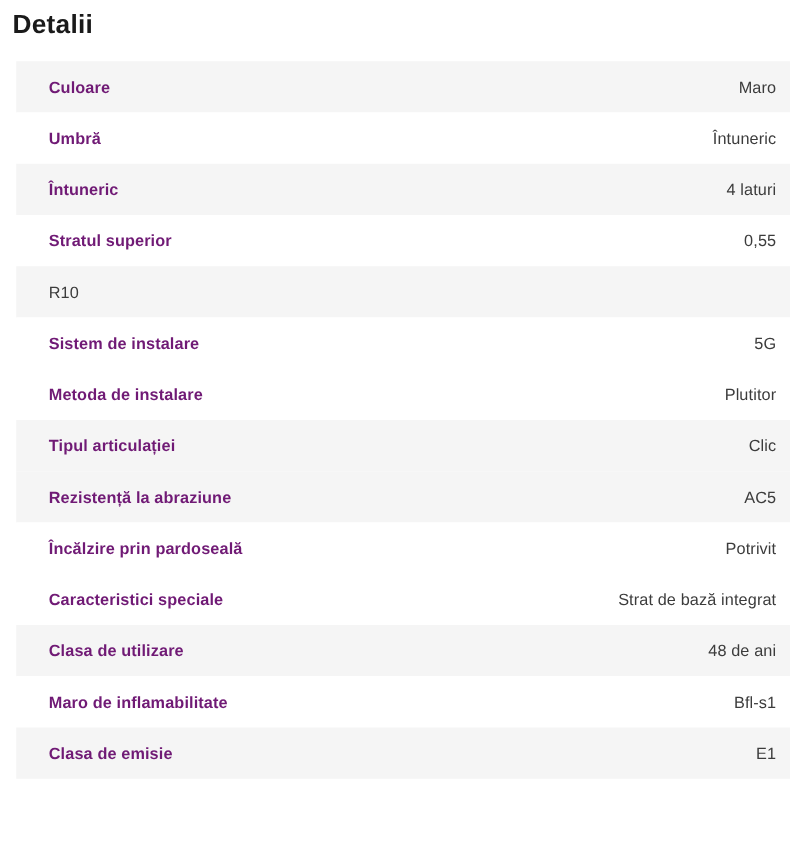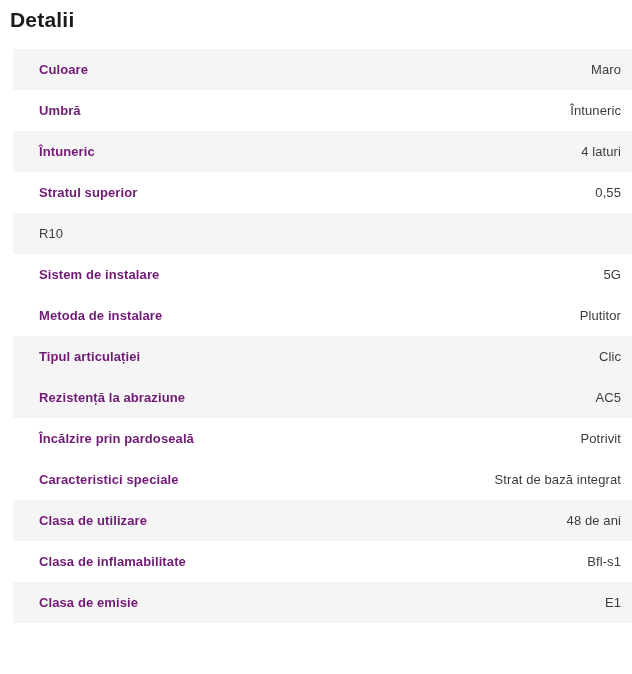--- a/index.html
+++ b/index.html
@@ -119,21 +119,21 @@
       <span class="row-label">Caracteristici speciale</span>
       <span class="row-value">Strat de bază integrat</span>
     </div>
 
     <div class="detail-row striped">
       <span class="row-label">Clasa de utilizare</span>
       <span class="row-value">48 de ani</span>
     </div>
 
     <div class="detail-row">
-      <span class="row-label">Clasa de inflamabilitate</span>
+      <span class="row-label">Maro de inflamabilitate</span>
       <span class="row-value">Bfl-s1</span>
     </div>
 
     <div class="detail-row striped">
       <span class="row-label">Clasa de emisie</span>
       <span class="row-value">E1</span>
     </div>
 
   </div>
 </div>

